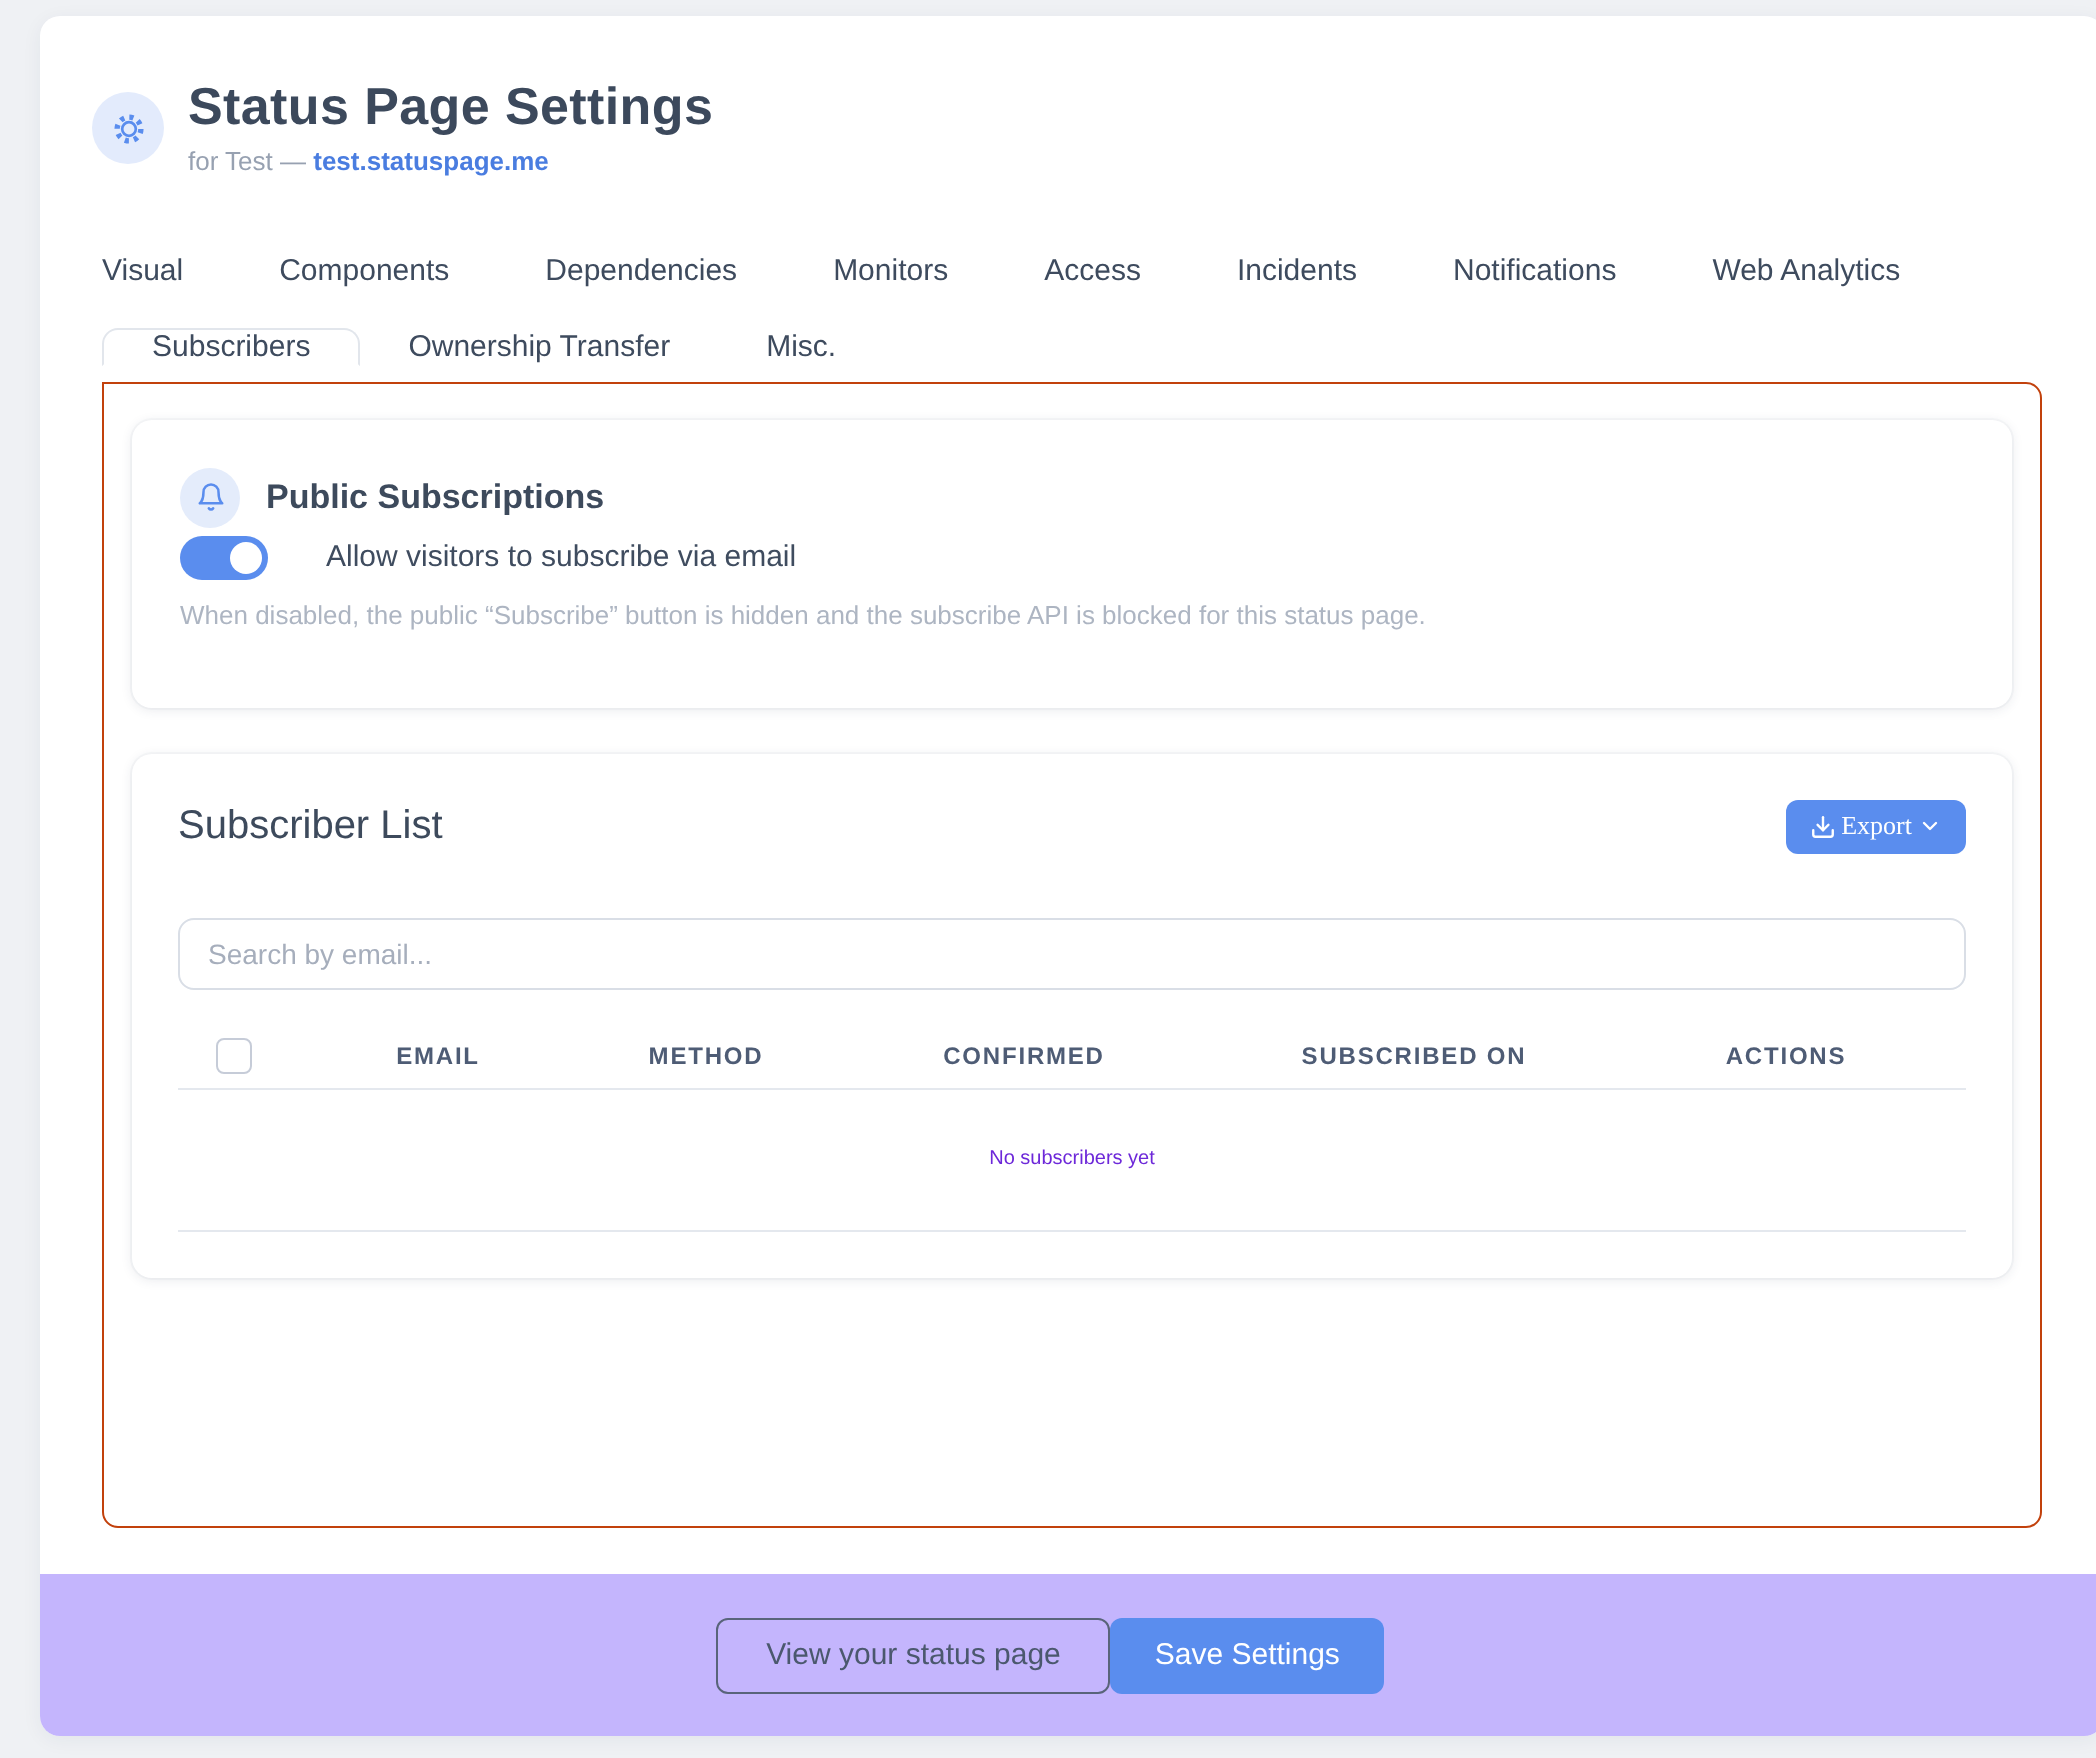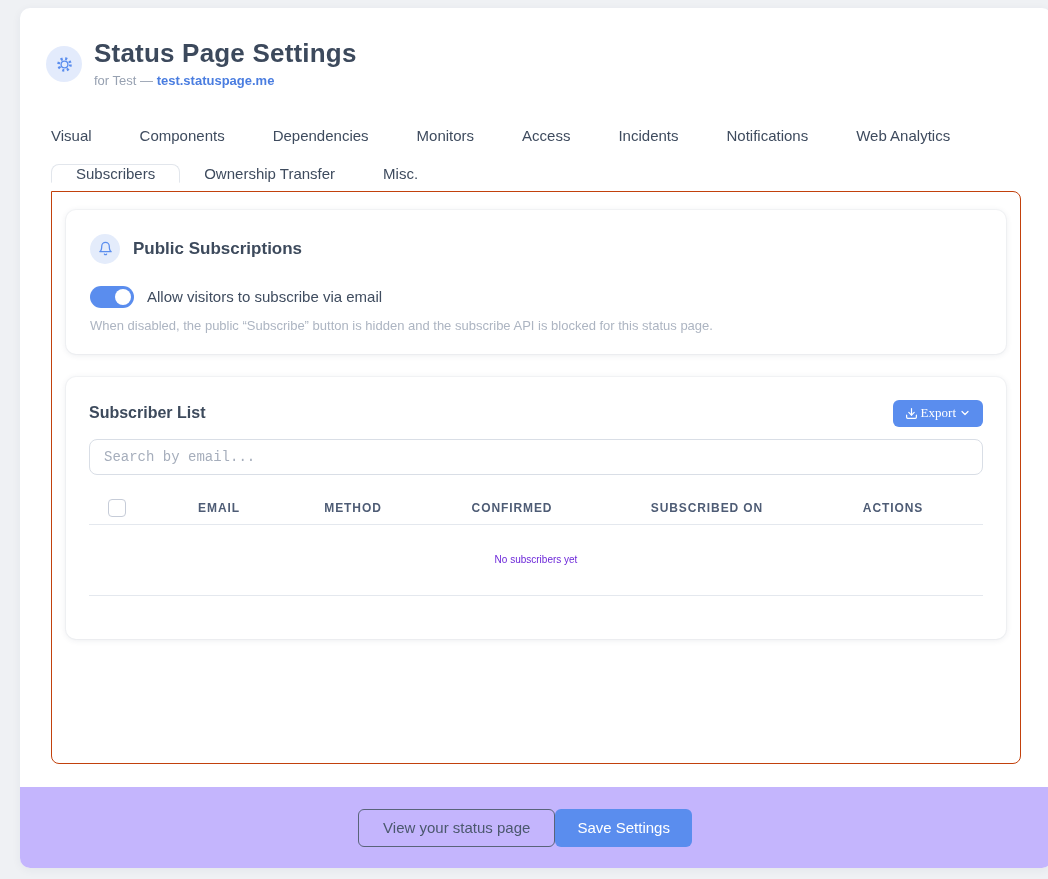--- a/index.html
+++ b/index.html
@@ -102,21 +102,21 @@
   .public-card { padding: 24px; height: 144px; }
   .card-title-row { display: flex; align-items: center; gap: 13px; }
   .bell-badge {
     width: 30px; height: 30px;
     border-radius: 50%;
     background: #e4ecfb;
     display: flex; align-items: center; justify-content: center;
     flex: 0 0 auto;
   }
   .card-title { font-size: 17px; font-weight: 600; color: #3d4a5c; }
-  .toggle-row { display: flex; align-items: center; gap: 13px; margin-top: 22px; }
+  .toggle-row { display: flex; align-items: center; gap: 29px; margin-top: 4px; }
   .toggle {
     width: 44px; height: 22px;
     border-radius: 11px;
     background: #5a8dee;
     position: relative;
     cursor: pointer;
     flex: 0 0 auto;
   }
   .toggle-knob {
     position: absolute;
@@ -139,43 +139,43 @@
     border-radius: 9px;
     background: #dfe9fb;
     display: flex; align-items: center; justify-content: center;
     flex: 0 0 auto;
   }
   .stat-label { font-size: 13px; color: #9aa3b2; }
   .stat-value { font-size: 26px; font-weight: 500; color: #3d4a5c; line-height: 1.1; }
   
   .list-card { margin-top: 23px; padding: 23px; height: 262px; }
   .list-header { display: flex; align-items: center; justify-content: space-between; }
-  .list-title { font-size: 16px; font-weight: 700; color: #3d4a5c; }
+  .list-title { font-size: 20px; font-weight: 400; color: #3d4a5c; }
   .export-btn {
     background: #5a8dee;
     border: none;
     border-radius: 6px;
     color: #ffffff;
     font-size: 13px;
     font-family: Liberation Serif, serif;
     height: 27px;
     padding: 0 12px;
     display: flex; align-items: center; gap: 3px;
     cursor: pointer;
     justify-content: space-between;
   }
   .search-input {
-    margin-top: 12px;
+    margin-top: 32px;
     width: 100%;
     height: 36px;
     border: 1px solid #d9dee6;
     border-radius: 8px;
     padding: 0 14px;
     font-size: 14px;
-    font-family: Liberation Mono, monospace;
+    font-family: Liberation Sans, sans-serif;
     color: #3d4a5c;
     outline: none;
   }
   .search-input::placeholder { color: #a6aebc; }
   .sub-table { margin-top: 18px; }
   .table-head {
     display: grid;
     grid-template-columns: 56px 148px 120px 198px 192px 1fr;
     align-items: center;
     height: 32px;

